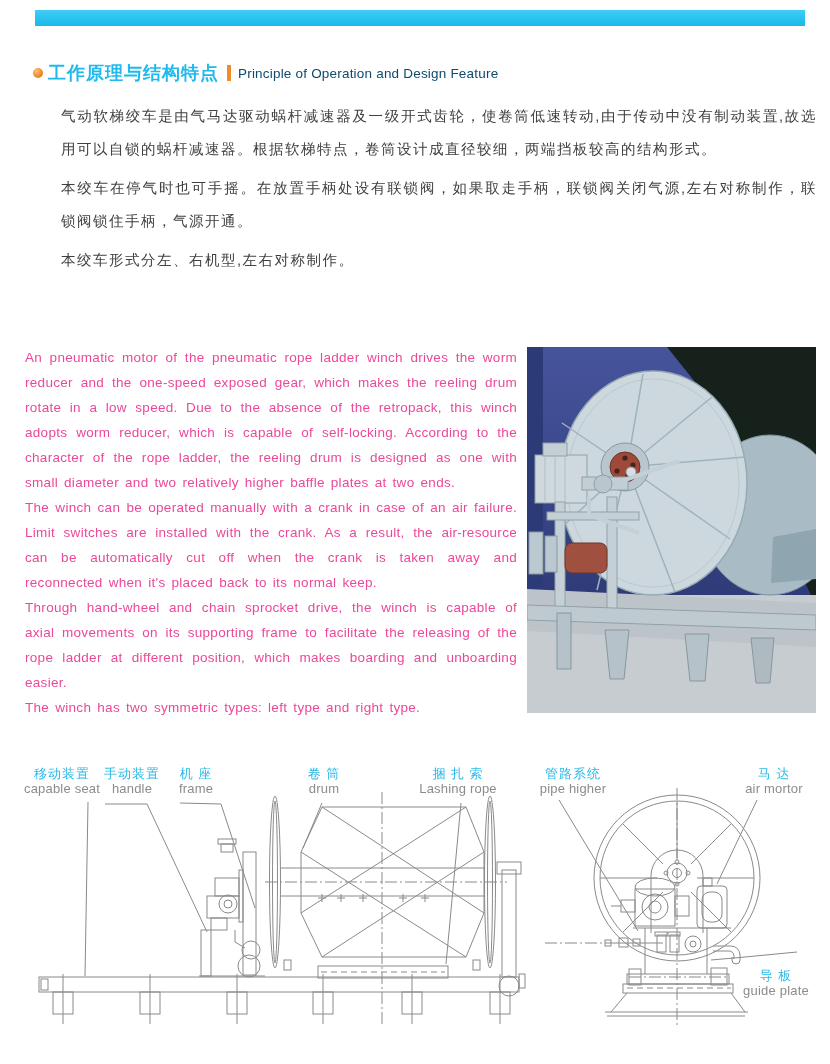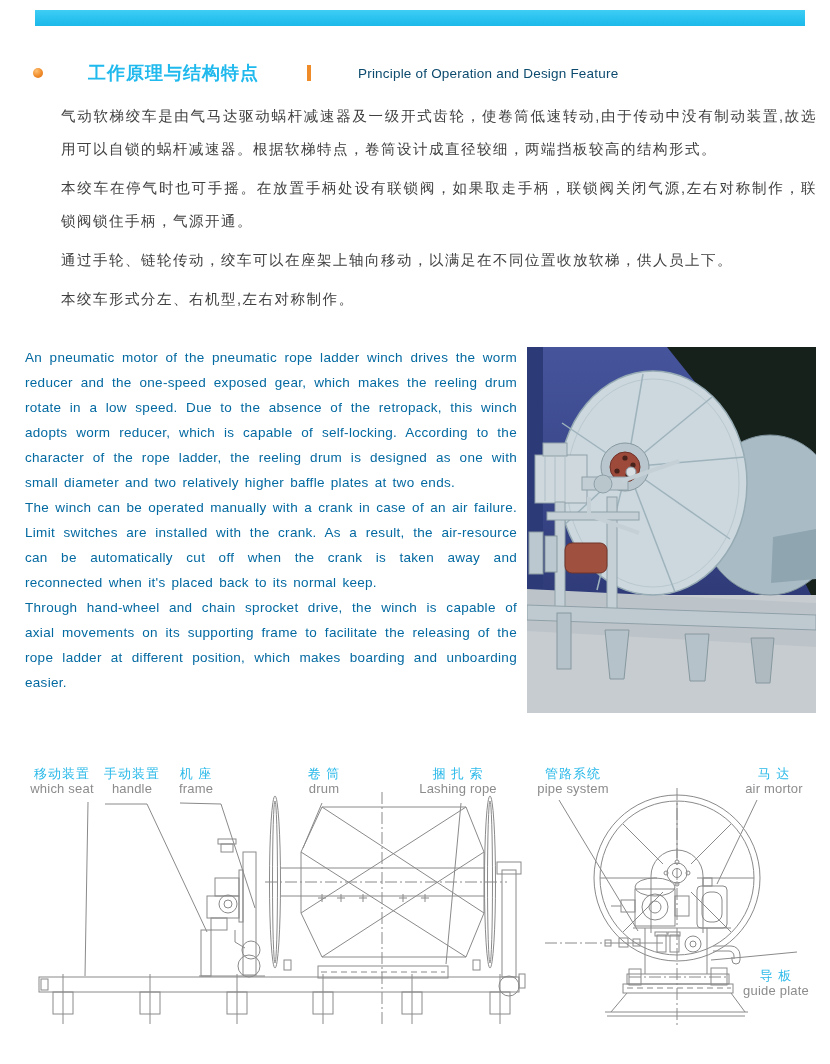--- a/index.html
+++ b/index.html
@@ -5,36 +5,36 @@
   * { margin:0; padding:0; box-sizing:border-box; }
   html,body { background:#ffffff; }
   body { font-family:"Liberation Sans", sans-serif; }
   .page { position:relative; width:830px; height:1064px; background:#ffffff; overflow:hidden; }
 
   
   .top-bar { position:absolute; left:35px; top:10px; width:770px; height:16px;
              background:linear-gradient(180deg,#3fcdf4 0%,#29c2ef 55%,#1db8e9 100%); }
 
   
-  .heading { position:absolute; left:33px; top:61px; height:24px; display:flex; align-items:center;gap:40px; }
+  .heading { position:absolute; left:33px; top:61px; height:24px; display:flex; align-items:center; }
   .bullet { width:10px; height:10px; border-radius:50%;
             background:radial-gradient(circle at 35% 30%, #ffc173 0%, #f08b2a 55%, #d9731a 100%);
             margin-right:5px; }
   .h-zh { color:#1fb9ed; font-size:18px; font-weight:bold; letter-spacing:1px; }
   .h-bar { width:4px; height:16px; background:#f08b2a; margin:0 7px 0 8px; }
   .h-en { color:#0c4a6e; font-size:13.5px; letter-spacing:0.2px; }
 
   
   .zh-block { position:absolute; left:25px; top:100px; width:792px; }
   .zh-block p { font-size:14.5px; line-height:33px; color:#404040; letter-spacing:1.5px;
                 text-align:justify; margin-bottom:6px;margin-left:36px; }
 
   
   .en-block { position:absolute; left:25px; top:345px; width:492px; }
-  .en-block p { font-size:13.5px; line-height:25px; color:#0369a1; letter-spacing:0.3px;
+  .en-block p { font-size:13.5px; line-height:25px; color:#ec4899; letter-spacing:0.3px;
                 text-align:justify; word-spacing:2px; }
 
   
   .photo { position:absolute; left:527px; top:347px; width:289px; height:366px; }
 
   
   .dlabel { position:absolute; text-align:center; line-height:15px; }
   .dlabel .zh { display:block; color:#2bb9e9; font-weight:normal; font-size:13px; letter-spacing:1px; white-space:nowrap; }
   .dlabel .en { display:block; color:#8c8c8c; font-size:13px; letter-spacing:0.2px; white-space:nowrap; }
 
@@ -55,28 +55,28 @@
   <div class="heading">
     <span class="bullet"></span>
     <span class="h-zh">工作原理与结构特点</span>
     <span class="h-bar"></span>
     <span class="h-en">Principle of Operation and Design Feature</span>
   </div>
 
   <div class="zh-block">
     <p>气动软梯绞车是由气马达驱动蜗杆减速器及一级开式齿轮，使卷筒低速转动,由于传动中没有制动装置,故选用可以自锁的蜗杆减速器。根据软梯特点，卷筒设计成直径较细，两端挡板较高的结构形式。</p>
     <p>本绞车在停气时也可手摇。在放置手柄处设有联锁阀，如果取走手柄，联锁阀关闭气源,左右对称制作，联锁阀锁住手柄，气源开通。</p>
-    <p>通过手轮、链轮传动，绞车可以在座架上轴向移动，以满足在不同位置收放软梯，供人员上下。</p>
     <p>本绞车形式分左、右机型,左右对称制作。</p>
   </div>
 
   <div class="en-block">
     <p>An pneumatic motor of the pneumatic rope ladder winch drives the worm reducer and the one-speed exposed gear, which makes the reeling drum rotate in a low speed. Due to the absence of the retropack, this winch adopts worm reducer, which is capable of self-locking. According to the character of the rope ladder, the reeling drum is designed as one with small diameter and two relatively higher baffle plates at two ends.</p>
     <p>The winch can be operated manually with a crank in case of an air failure. Limit switches are installed with the crank. As a result, the air-resource can be automatically cut off when the crank is taken away and reconnected when it's placed back to its normal keep.</p>
     <p>Through hand-wheel and chain sprocket drive, the winch is capable of axial movements on its supporting frame to facilitate the releasing of the rope ladder at different position, which makes boarding and unboarding easier.</p>
+    <p>The winch has two symmetric types: left type and right type.</p>
   </div>
 
   <svg class="photo" viewBox="0 0 289 366" width="289" height="366">
     <defs>
       <linearGradient id="bgG" x1="0" y1="0" x2="0" y2="1">
         <stop offset="0" stop-color="#46549c"></stop>
           <stop offset="1" stop-color="#2e3a77"></stop>
       </linearGradient>
     </defs>
     <rect x="0" y="0" width="289" height="262" fill="url(#bgG)"></rect>
@@ -126,41 +126,41 @@
 
     <polygon points="0,258 289,268 289,283 0,273" fill="#bfcad0" stroke="#90a0a8"></polygon>
     <polygon points="78,283 102,283 97,332 83,332" fill="#b5c2c9" stroke="#87989f"></polygon>
     <polygon points="158,287 182,287 178,334 163,334" fill="#b5c2c9" stroke="#87989f"></polygon>
     <polygon points="224,291 247,291 243,336 229,336" fill="#aeb9c0" stroke="#87989f"></polygon>
     <rect x="30" y="266" width="14" height="56" fill="#b5c2c9" stroke="#87989f"></rect>
   </svg>
 
   <div class="dlabel" style="left:18px;  top:766px; width:88px;">
     <span class="zh">移动装置</span>
-    <span class="en">which seat</span>
+    <span class="en">capable seat</span>
   </div>
   <div class="dlabel" style="left:100px; top:766px; width:64px;">
     <span class="zh">手动装置</span>
     <span class="en">handle</span>
   </div>
   <div class="dlabel" style="left:168px; top:766px; width:56px;">
     <span class="zh">机  座</span>
     <span class="en">frame</span>
   </div>
   <div class="dlabel" style="left:296px; top:766px; width:56px;">
     <span class="zh">卷  筒</span>
     <span class="en">drum</span>
   </div>
   <div class="dlabel" style="left:414px; top:766px; width:88px;">
     <span class="zh">捆 扎 索</span>
     <span class="en">Lashing rope</span>
   </div>
   <div class="dlabel" style="left:532px; top:766px; width:82px;">
     <span class="zh">管路系统</span>
-    <span class="en">pipe system</span>
+    <span class="en">pipe higher</span>
   </div>
   <div class="dlabel" style="left:738px; top:766px; width:72px;">
     <span class="zh">马  达</span>
     <span class="en">air mortor</span>
   </div>
   <div class="dlabel" style="left:736px; top:936px; width:80px;margin-top:32px;">
     <span class="zh">导  板</span>
     <span class="en">guide plate</span>
   </div>
 

